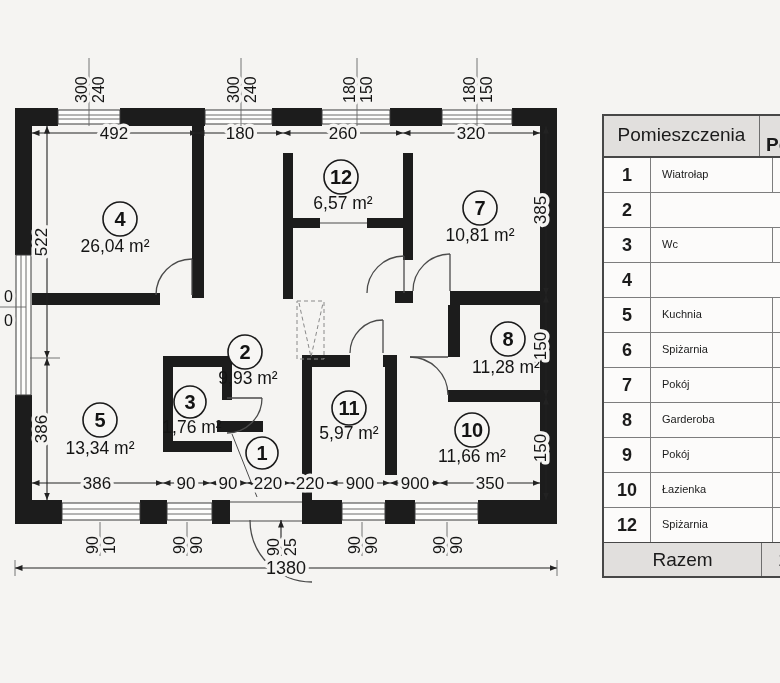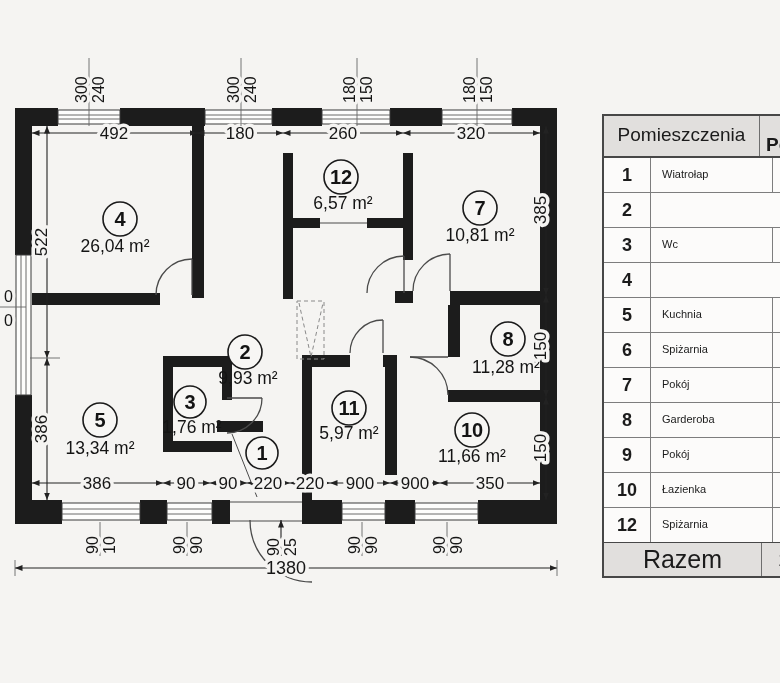--- a/index.html
+++ b/index.html
@@ -36,21 +36,21 @@
   .th-side{flex:1;font-weight:700;font-size:19px;padding:18px 0 0 6px}
   .tr{display:flex;border-bottom:1px solid #7d7d7d;min-height:34px;align-items:stretch}
   .td-no{width:46px;display:flex;align-items:center;justify-content:center;
          font-weight:600;font-size:18px;border-right:1px solid #7d7d7d;flex:none}
   .td-name{width:108px;display:flex;align-items:center;
            padding:4px 2px 4px 11px;font-size:11px;line-height:1.2;
            border-right:1px solid #7d7d7d;flex:none}
   .td-val{flex:1}
   .tf{display:flex;background:#e1dfdd;border-top:1px solid #474747;min-height:33px}
   .tf-label{width:157px;display:flex;align-items:center;justify-content:center;
-            font-size:25px;border-right:1px solid #6e6e6e;flex:none}
+            font-size:19px;border-right:1px solid #6e6e6e;flex:none}
   .tf-val{flex:1;display:flex;align-items:center;padding-left:16px;font-size:19px}
 </style>
 </head>
 <body>
 
 <svg class="plan-svg" width="600" height="683" viewBox="0 0 600 683">
   <defs>
     <marker id="arr" markerWidth="8" markerHeight="8" refX="7.5" refY="4" orient="auto-start-reverse" markerUnits="userSpaceOnUse" viewBox="0 0 8 8">
       <path d="M0,1 L7.5,4 L0,7 Z" fill="#222"></path>
     </marker>

